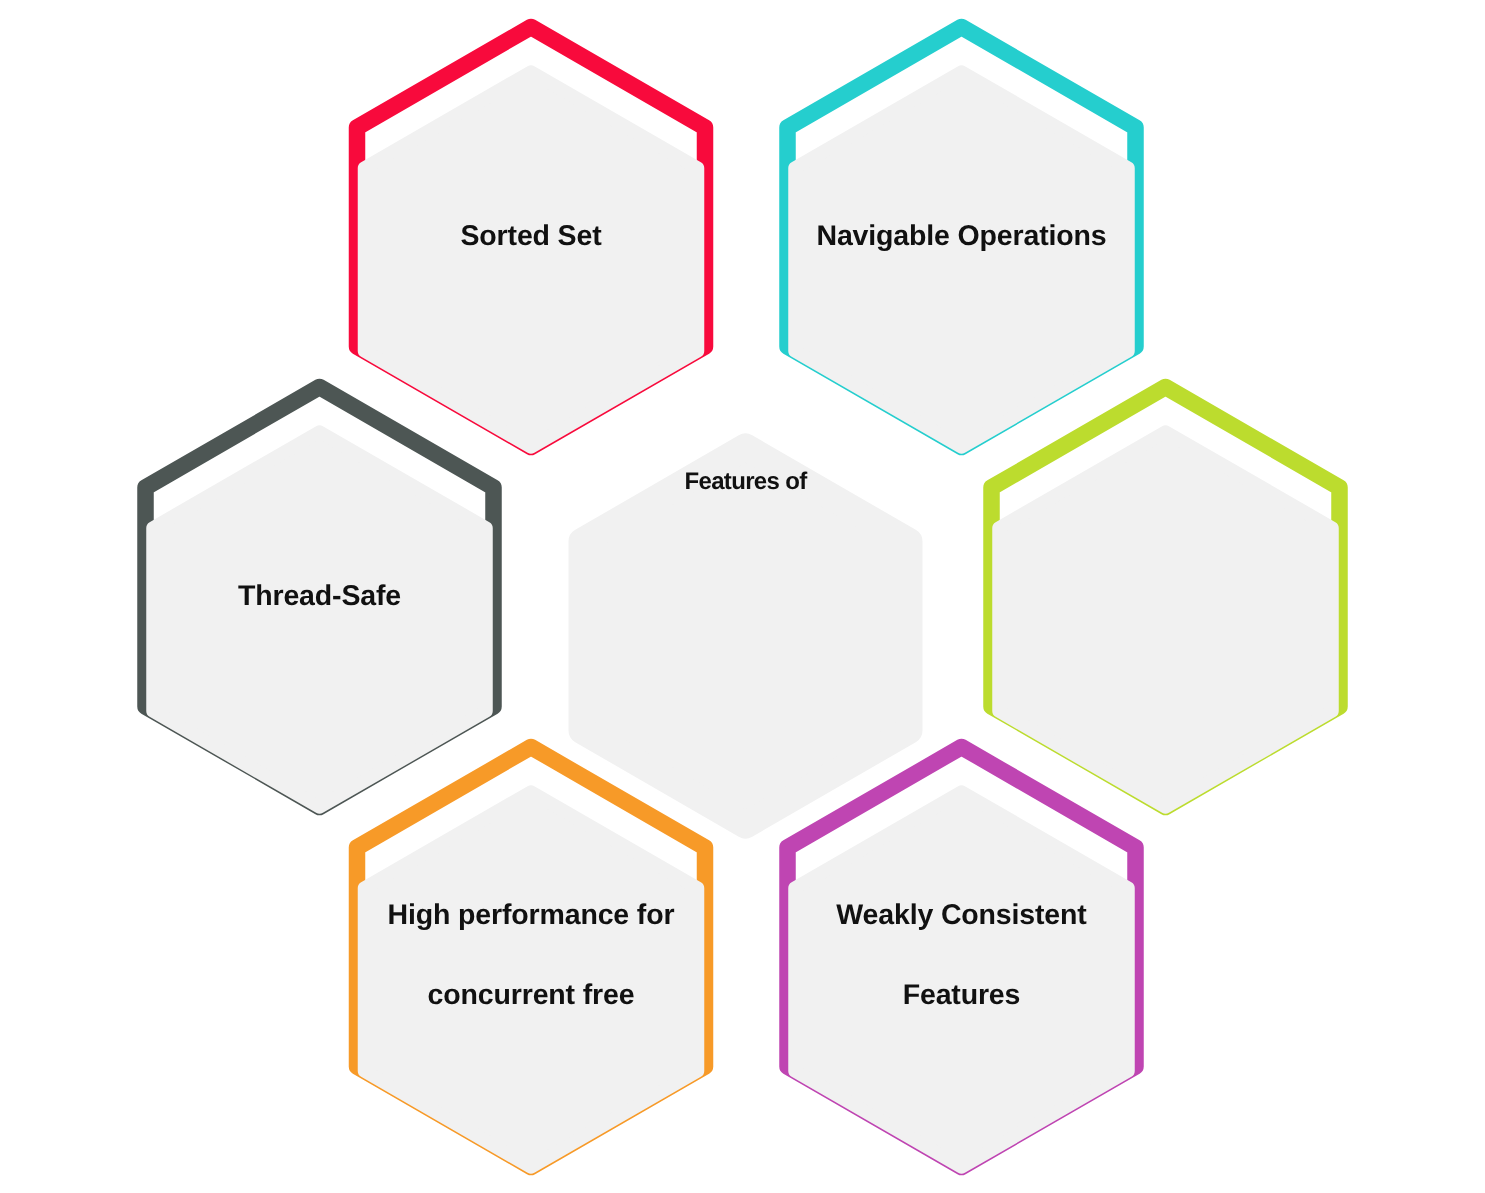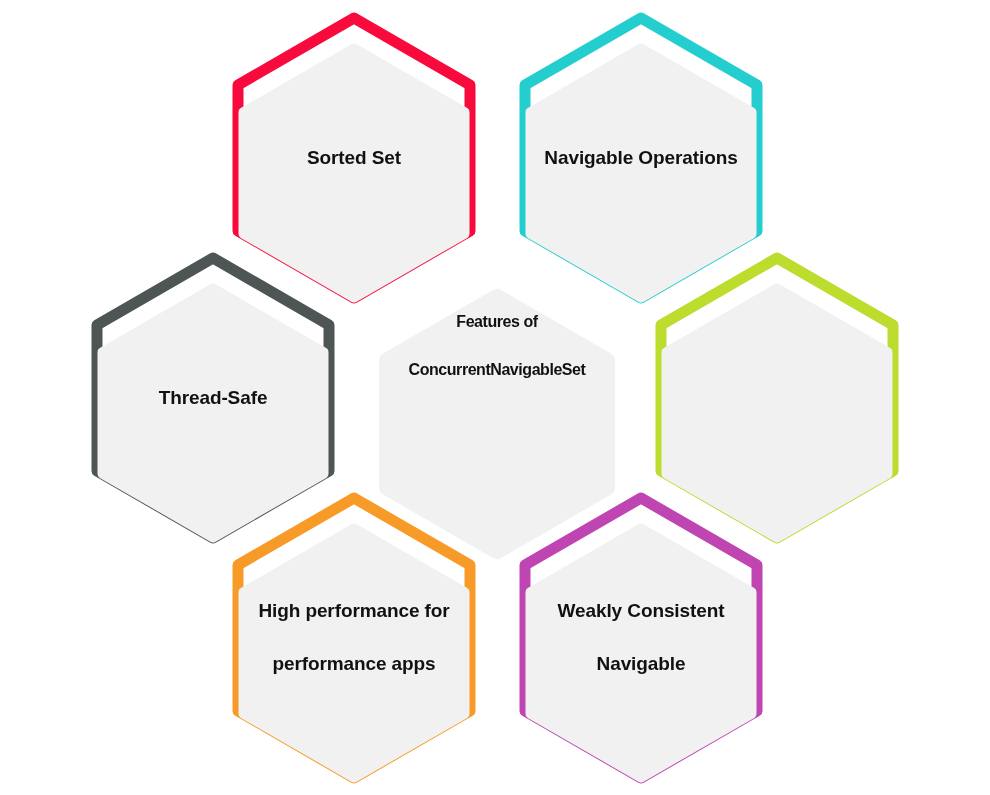--- a/index.html
+++ b/index.html
@@ -102,43 +102,42 @@
   </div>
 
   <div class="hex-cell" style="left:218px; top:488px; width:272px; height:300px;">
     <svg width="272" height="300" viewBox="0 0 272 300">
       <path class="hex-outer" d="M136 10 L252 77 L252 223 L136 290 L20 223 L20 77 Z" fill="none" stroke-width="11" stroke-linejoin="round" stroke="#F79A28"></path>
       <path class="hex-inner" d="M136 40 L247 104 L247 226 L136 290 L25 226 L25 104 Z" fill="#F1F1F1" stroke="#F1F1F1" stroke-width="9" stroke-linejoin="round"></path>
     </svg>
     <div class="hex-label">
       <span>
         <span>High performance for</span><br>
-        <span>performance apps</span>
+        <span>concurrent free</span>
       </span>
     </div>
   </div>
 
   <div class="hex-cell" style="left:505px; top:488px; width:272px; height:300px;">
     <svg width="272" height="300" viewBox="0 0 272 300">
       <path class="hex-outer" d="M136 10 L252 77 L252 223 L136 290 L20 223 L20 77 Z" fill="none" stroke-width="11" stroke-linejoin="round" stroke="#BF45B2"></path>
       <path class="hex-inner" d="M136 40 L247 104 L247 226 L136 290 L25 226 L25 104 Z" fill="#F1F1F1" stroke="#F1F1F1" stroke-width="9" stroke-linejoin="round"></path>
     </svg>
     <div class="hex-label">
       <span>
         <span>Weakly Consistent</span><br>
-        <span>Navigable</span>
+        <span>Features</span>
       </span>
     </div>
   </div>
 
   <div class="hex-cell center-cell" style="left:361px; top:248px; width:272px; height:300px;">
     <svg width="272" height="300" viewBox="0 0 272 300">
       <path class="hex-inner" d="M136 50 L245 113 L245 239 L136 302 L27 239 L27 113 Z" fill="#F1F1F1" stroke="#F1F1F1" stroke-width="18" stroke-linejoin="round"></path>
     </svg>
     <div class="hex-label">
       <span>
         <span>Features of</span><br>
-        <span>ConcurrentNavigableSet</span>
       </span>
     </div>
   </div>
 
 </div>
 
 </body></html>

